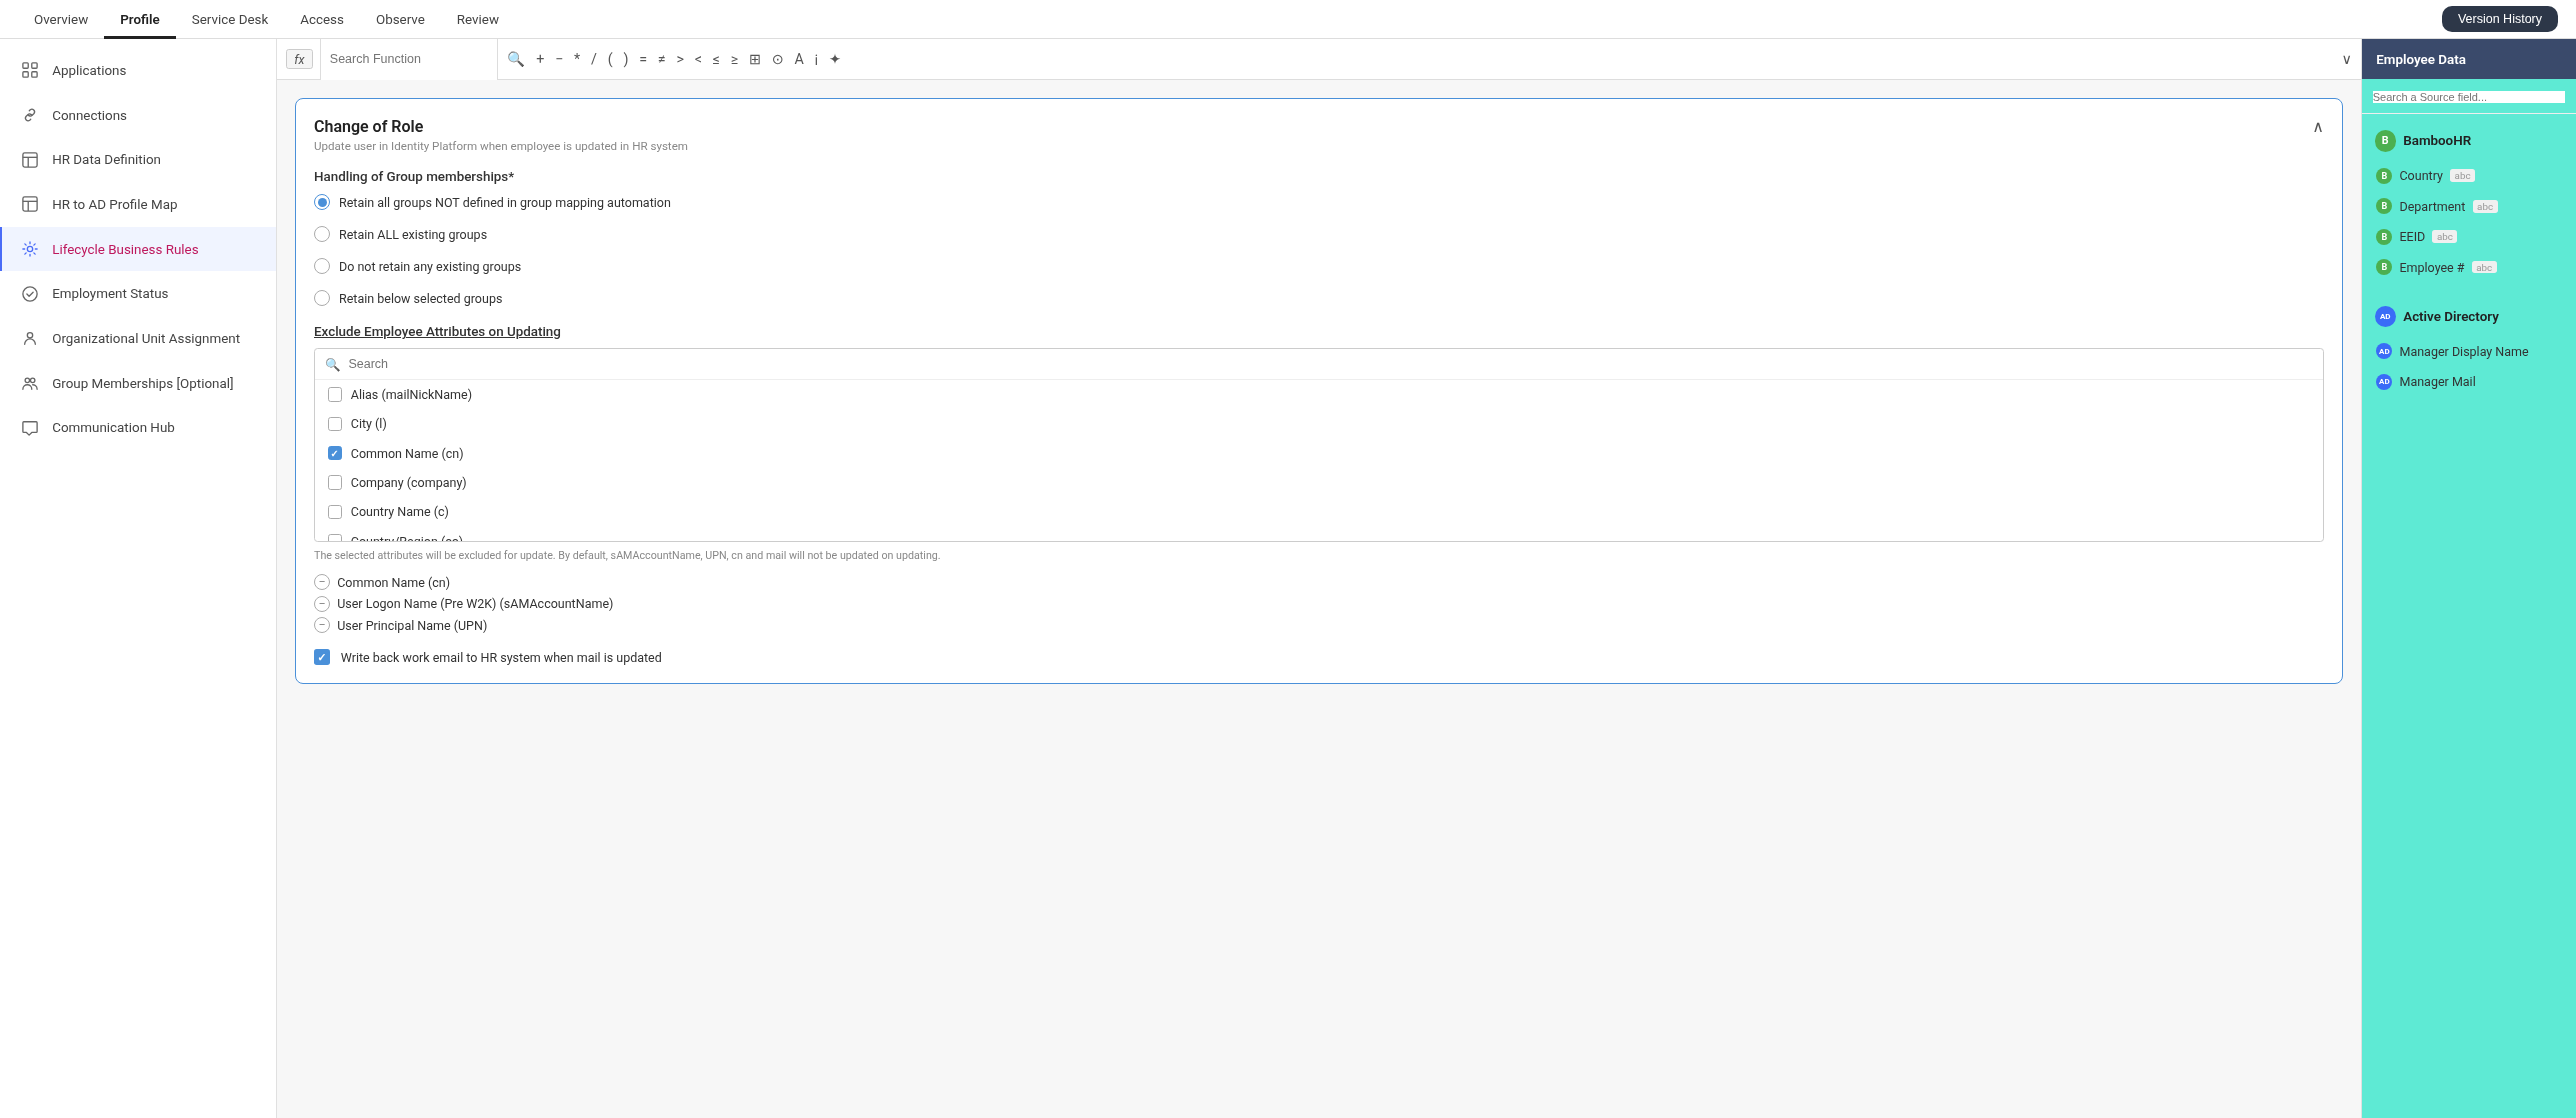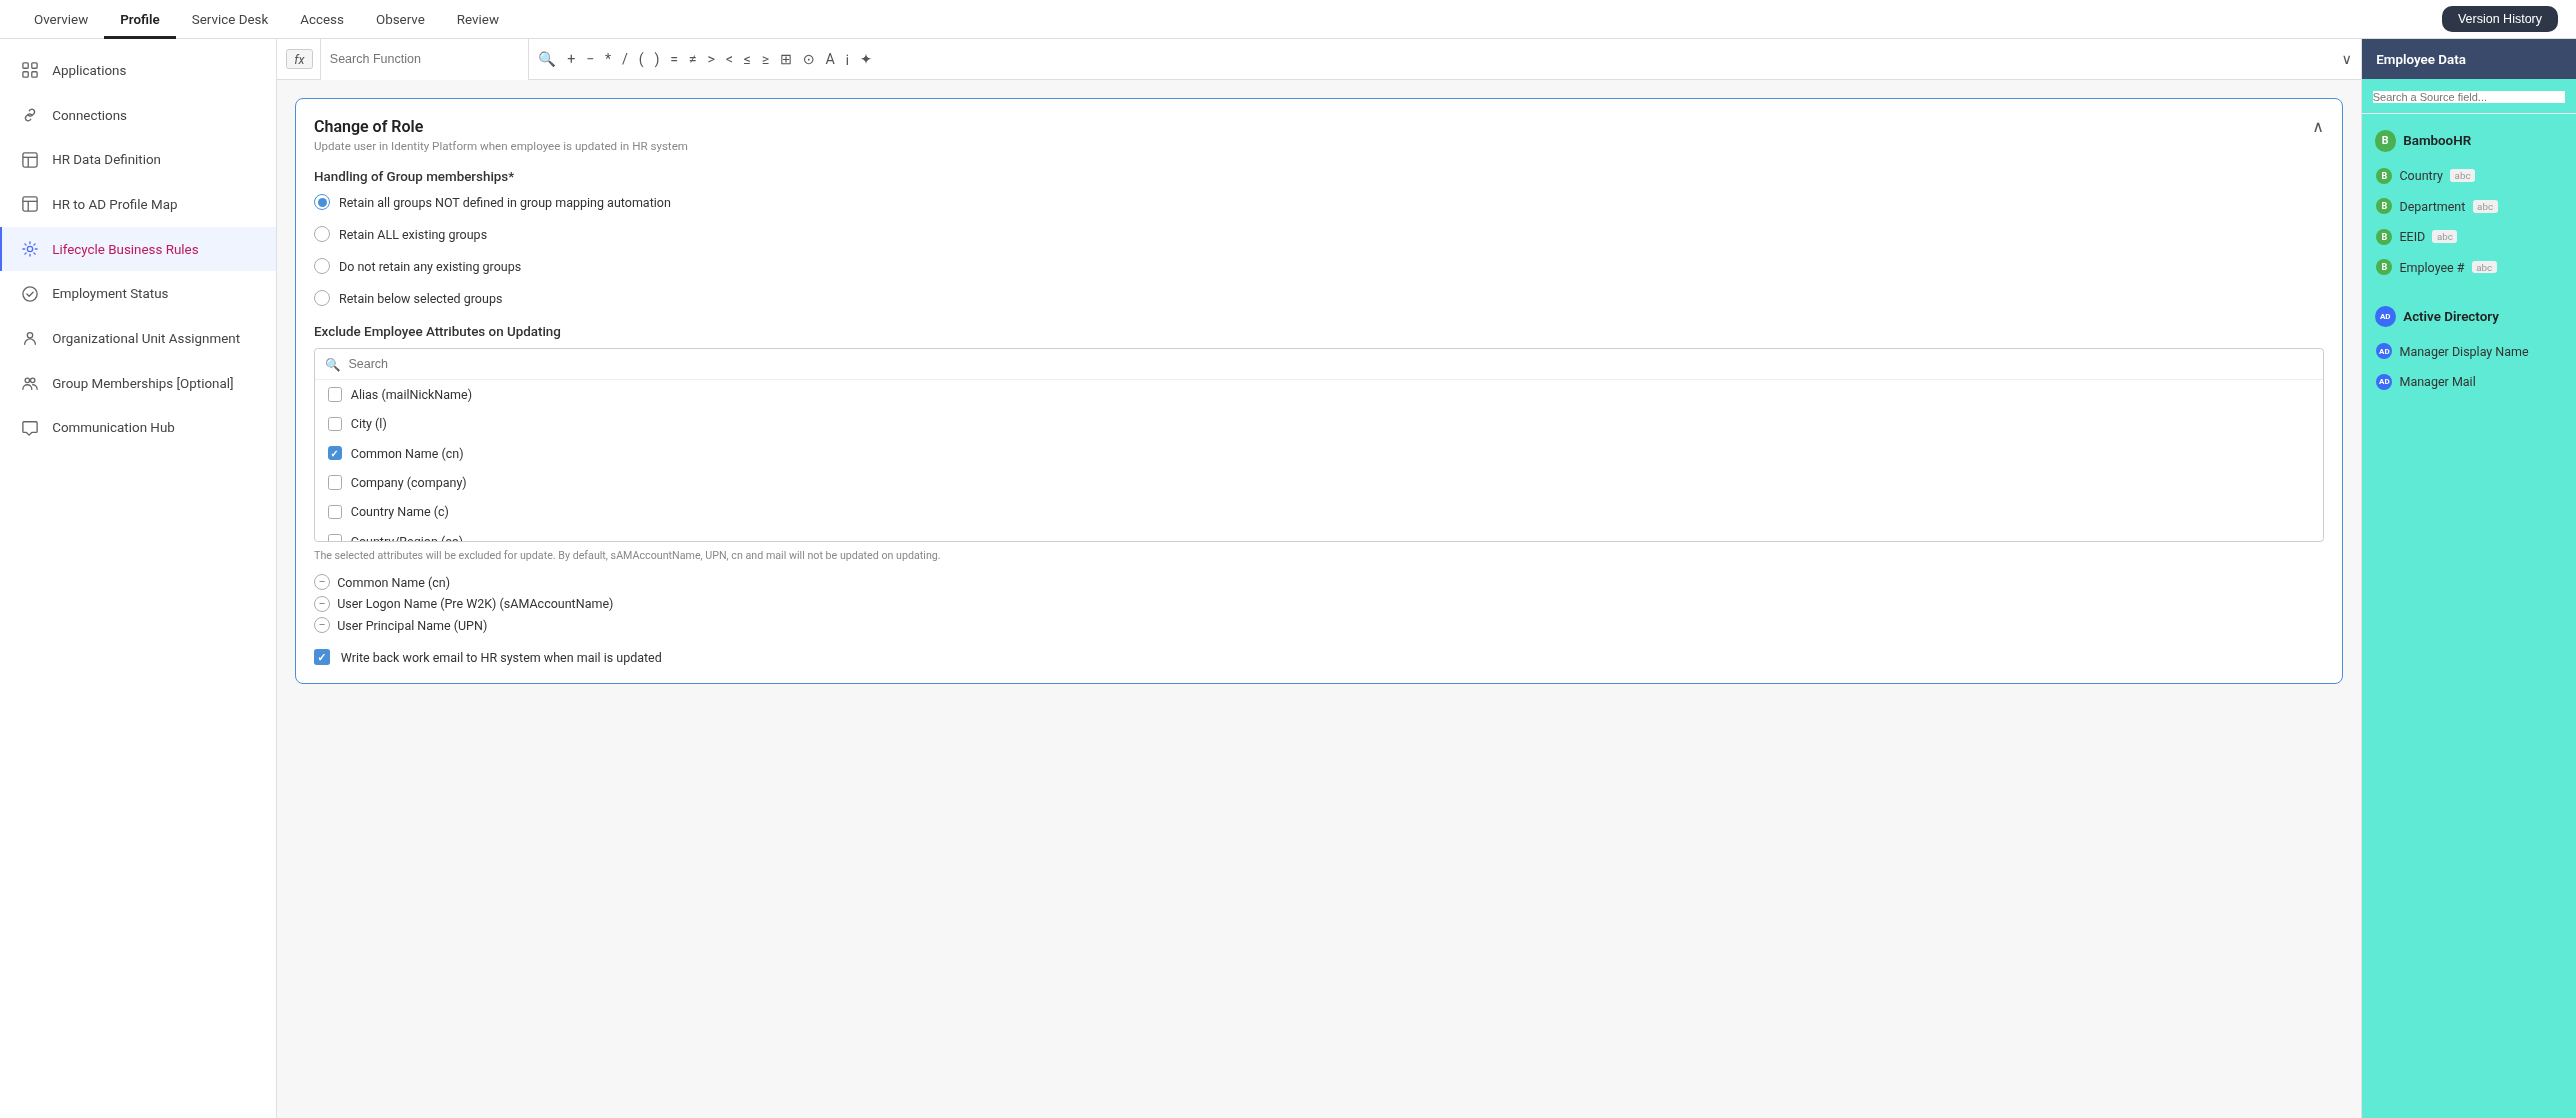--- a/index.html
+++ b/index.html
@@ -48,21 +48,21 @@
     .formula-bar {
       background: #fff; border-bottom: 0.9px solid #ddd; display: flex; align-items: center;
       padding: 0 9px; height: 41px; gap: 7.2px; flex-shrink: 0;
     }
     .fx-badge {
       background: #f5f5f5; border: 0.9px solid #ccc; border-radius: 2.7px;
       padding: 1.8px 7.2px; font-style: italic; font-size: 12.5px; color: #555;
     }
     .search-function-input {
       border: 0.9px solid #ddd; border-radius: 3.6px; padding: 20px 9px;
-      font-size: 12.5px; width: 209px; outline: none;
+      font-size: 12.5px; width: 178px; outline: none;
     }
     .formula-icons { display: flex; align-items: center; gap: 5.4px; color: #555; }
     .formula-icon { font-size: 14.3px; cursor: pointer; padding: 1.8px 2.7px; }
     .chevron-icon { margin-left: auto; cursor: pointer; color: #555; font-size: 14.3px; }
 
     
     .middle-content { flex: 1; overflow-y: auto; padding: 18px; background: #f7f7f7; }
 
     
     .card {
@@ -83,21 +83,21 @@
       width: 16px; height: 16px; border-radius: 50%; border: 1.8px solid #aaa;
       display: flex; align-items: center; justify-content: center; flex-shrink: 0;
     }
     .radio-circle.selected { border-color: #4a90d9; }
     .radio-circle.selected::after {
       content: ''; width: 9px; height: 9px; border-radius: 50%; background: #4a90d9;
     }
 
     
     .exclude-section { margin-top: 18px; }
-    .exclude-label { font-size: 13.4px; color: #333; margin-bottom: 9px; font-weight: 500; }
+    .exclude-label { font-size: 13.4px; color: #333; margin-bottom: 9px; font-weight: 500; text-decoration: underline; }
 
     
     .search-dropdown { border: 0.9px solid #ccc; border-radius: 3.6px; background: #fff; }
     .search-dropdown-input {
       display: flex; align-items: center; padding: 7.2px 10.7px; border-bottom: 0.9px solid #eee; gap: 7.2px;
     }
     .search-dropdown-input input {
       border: none; outline: none; font-size: 12.5px; flex: 1; color: #333;
     }
     .search-icon-sm { color: #999; font-size: 12.5px; }

